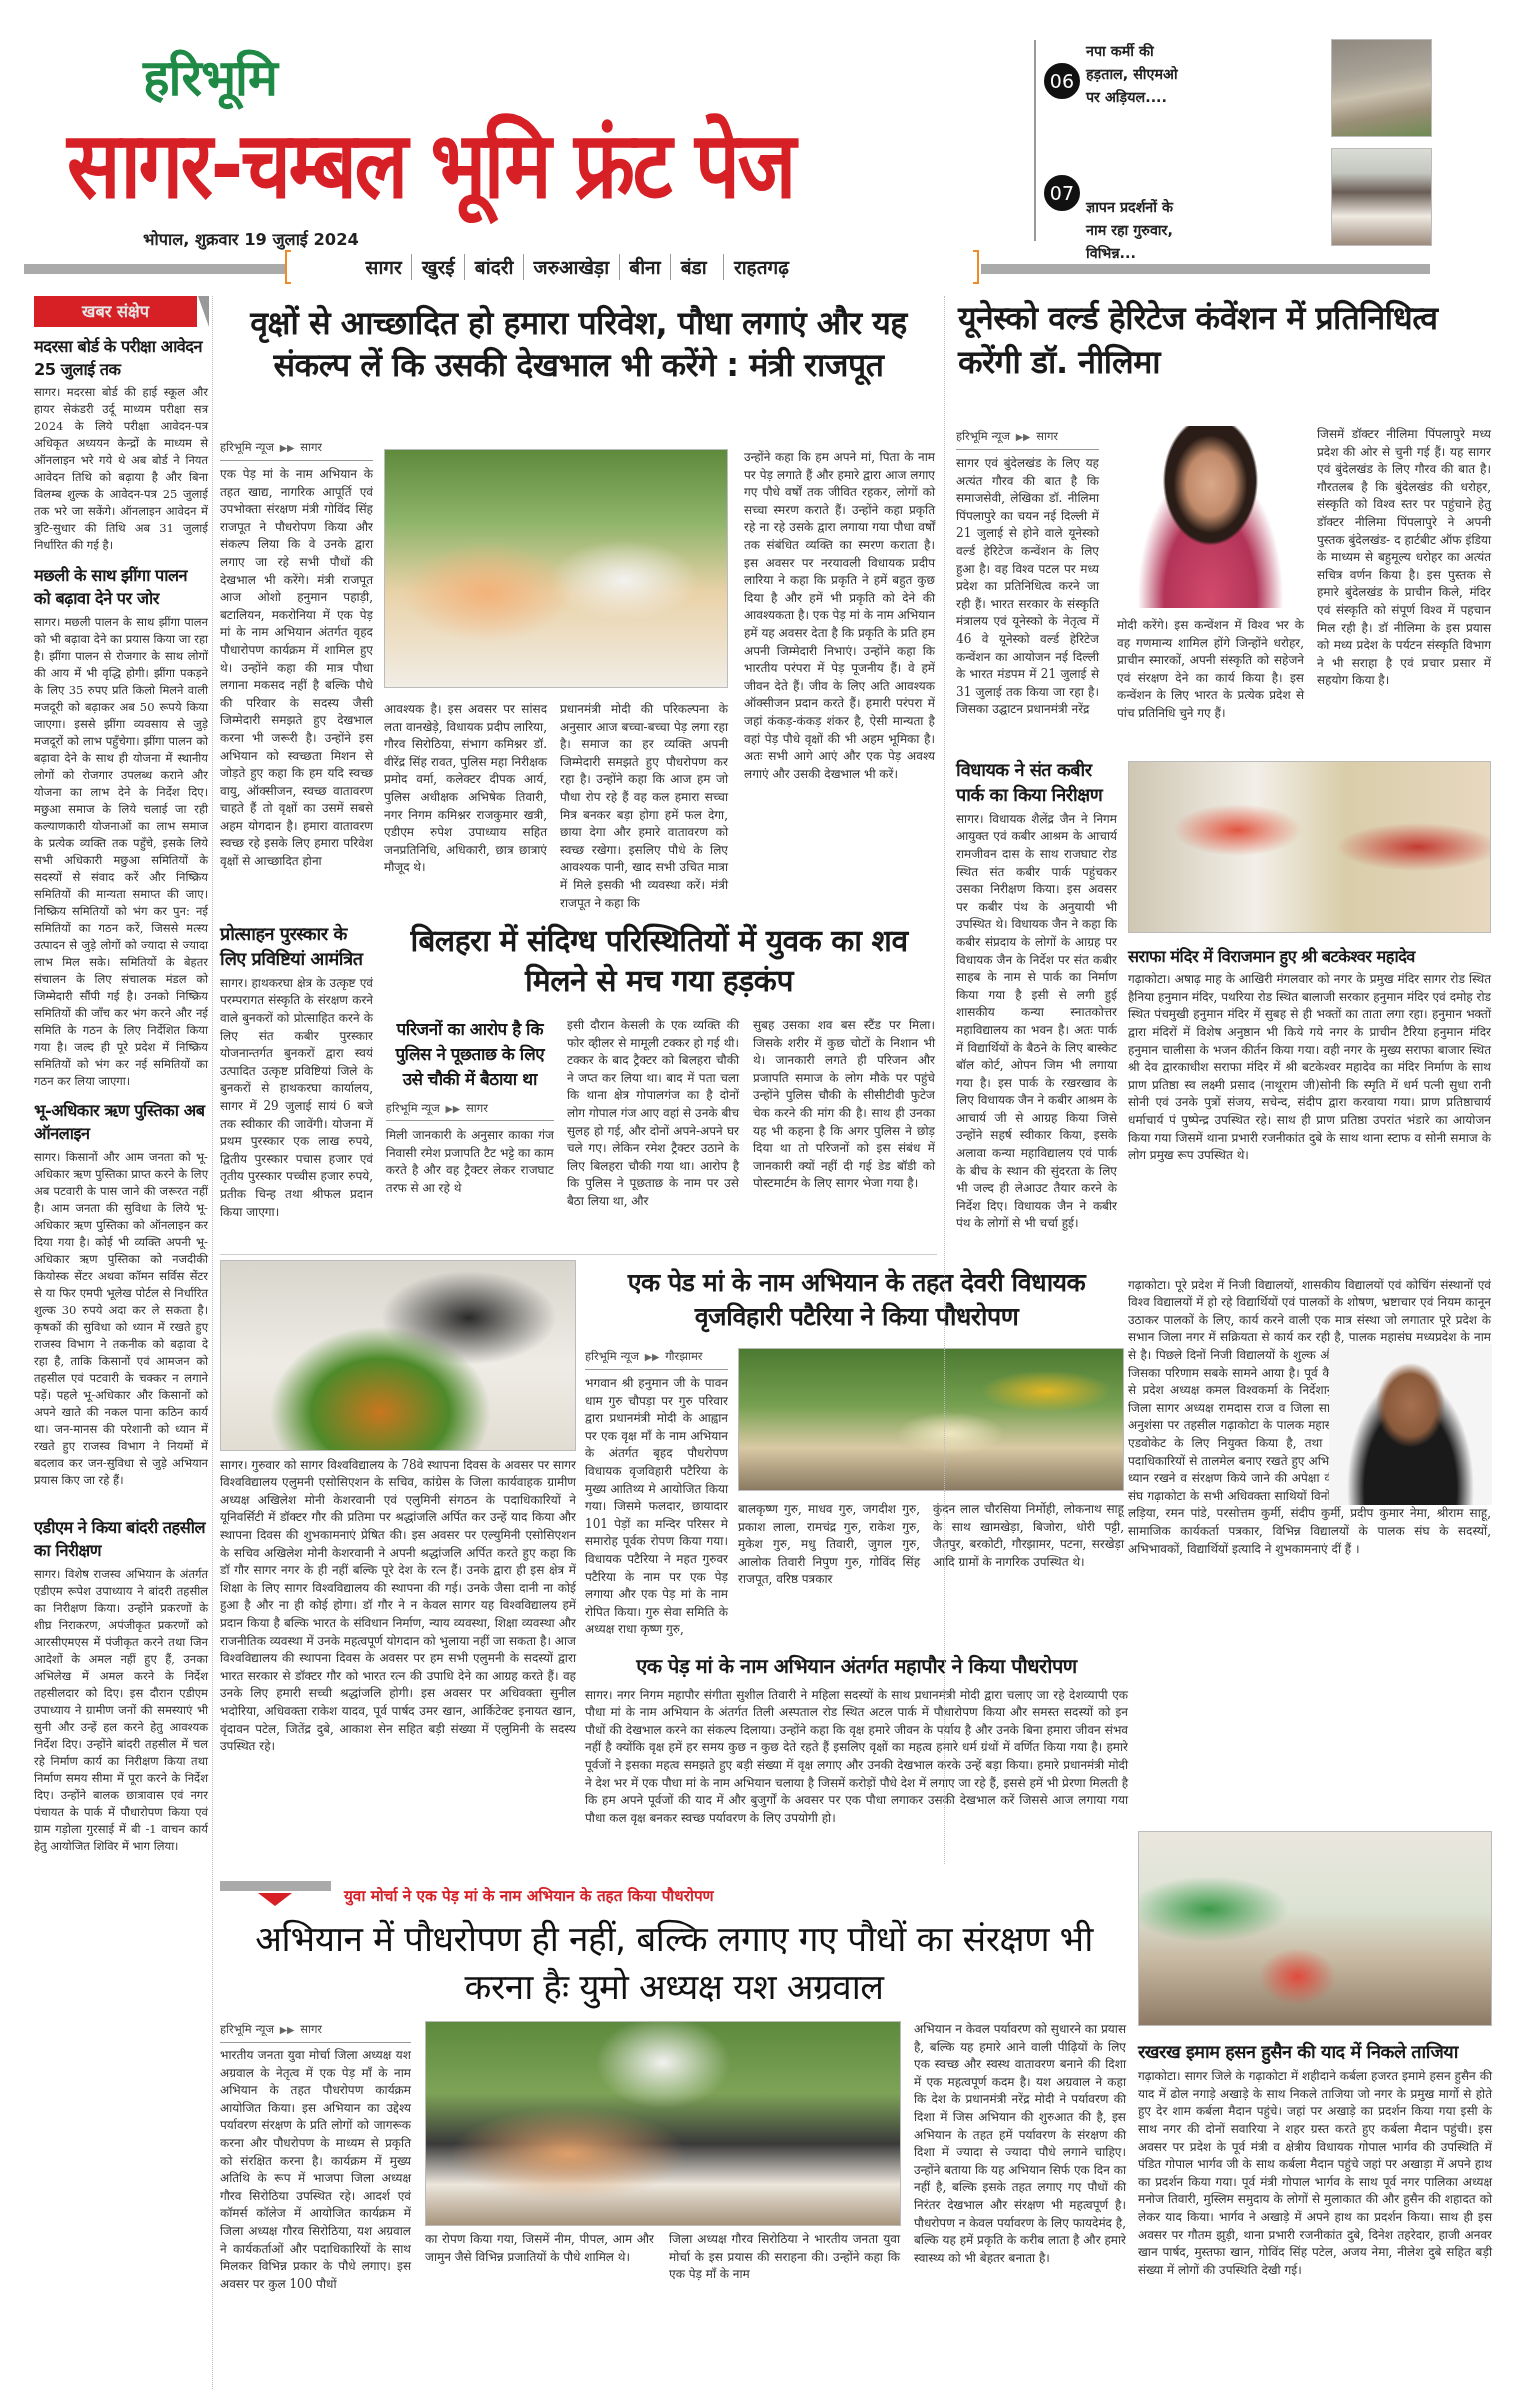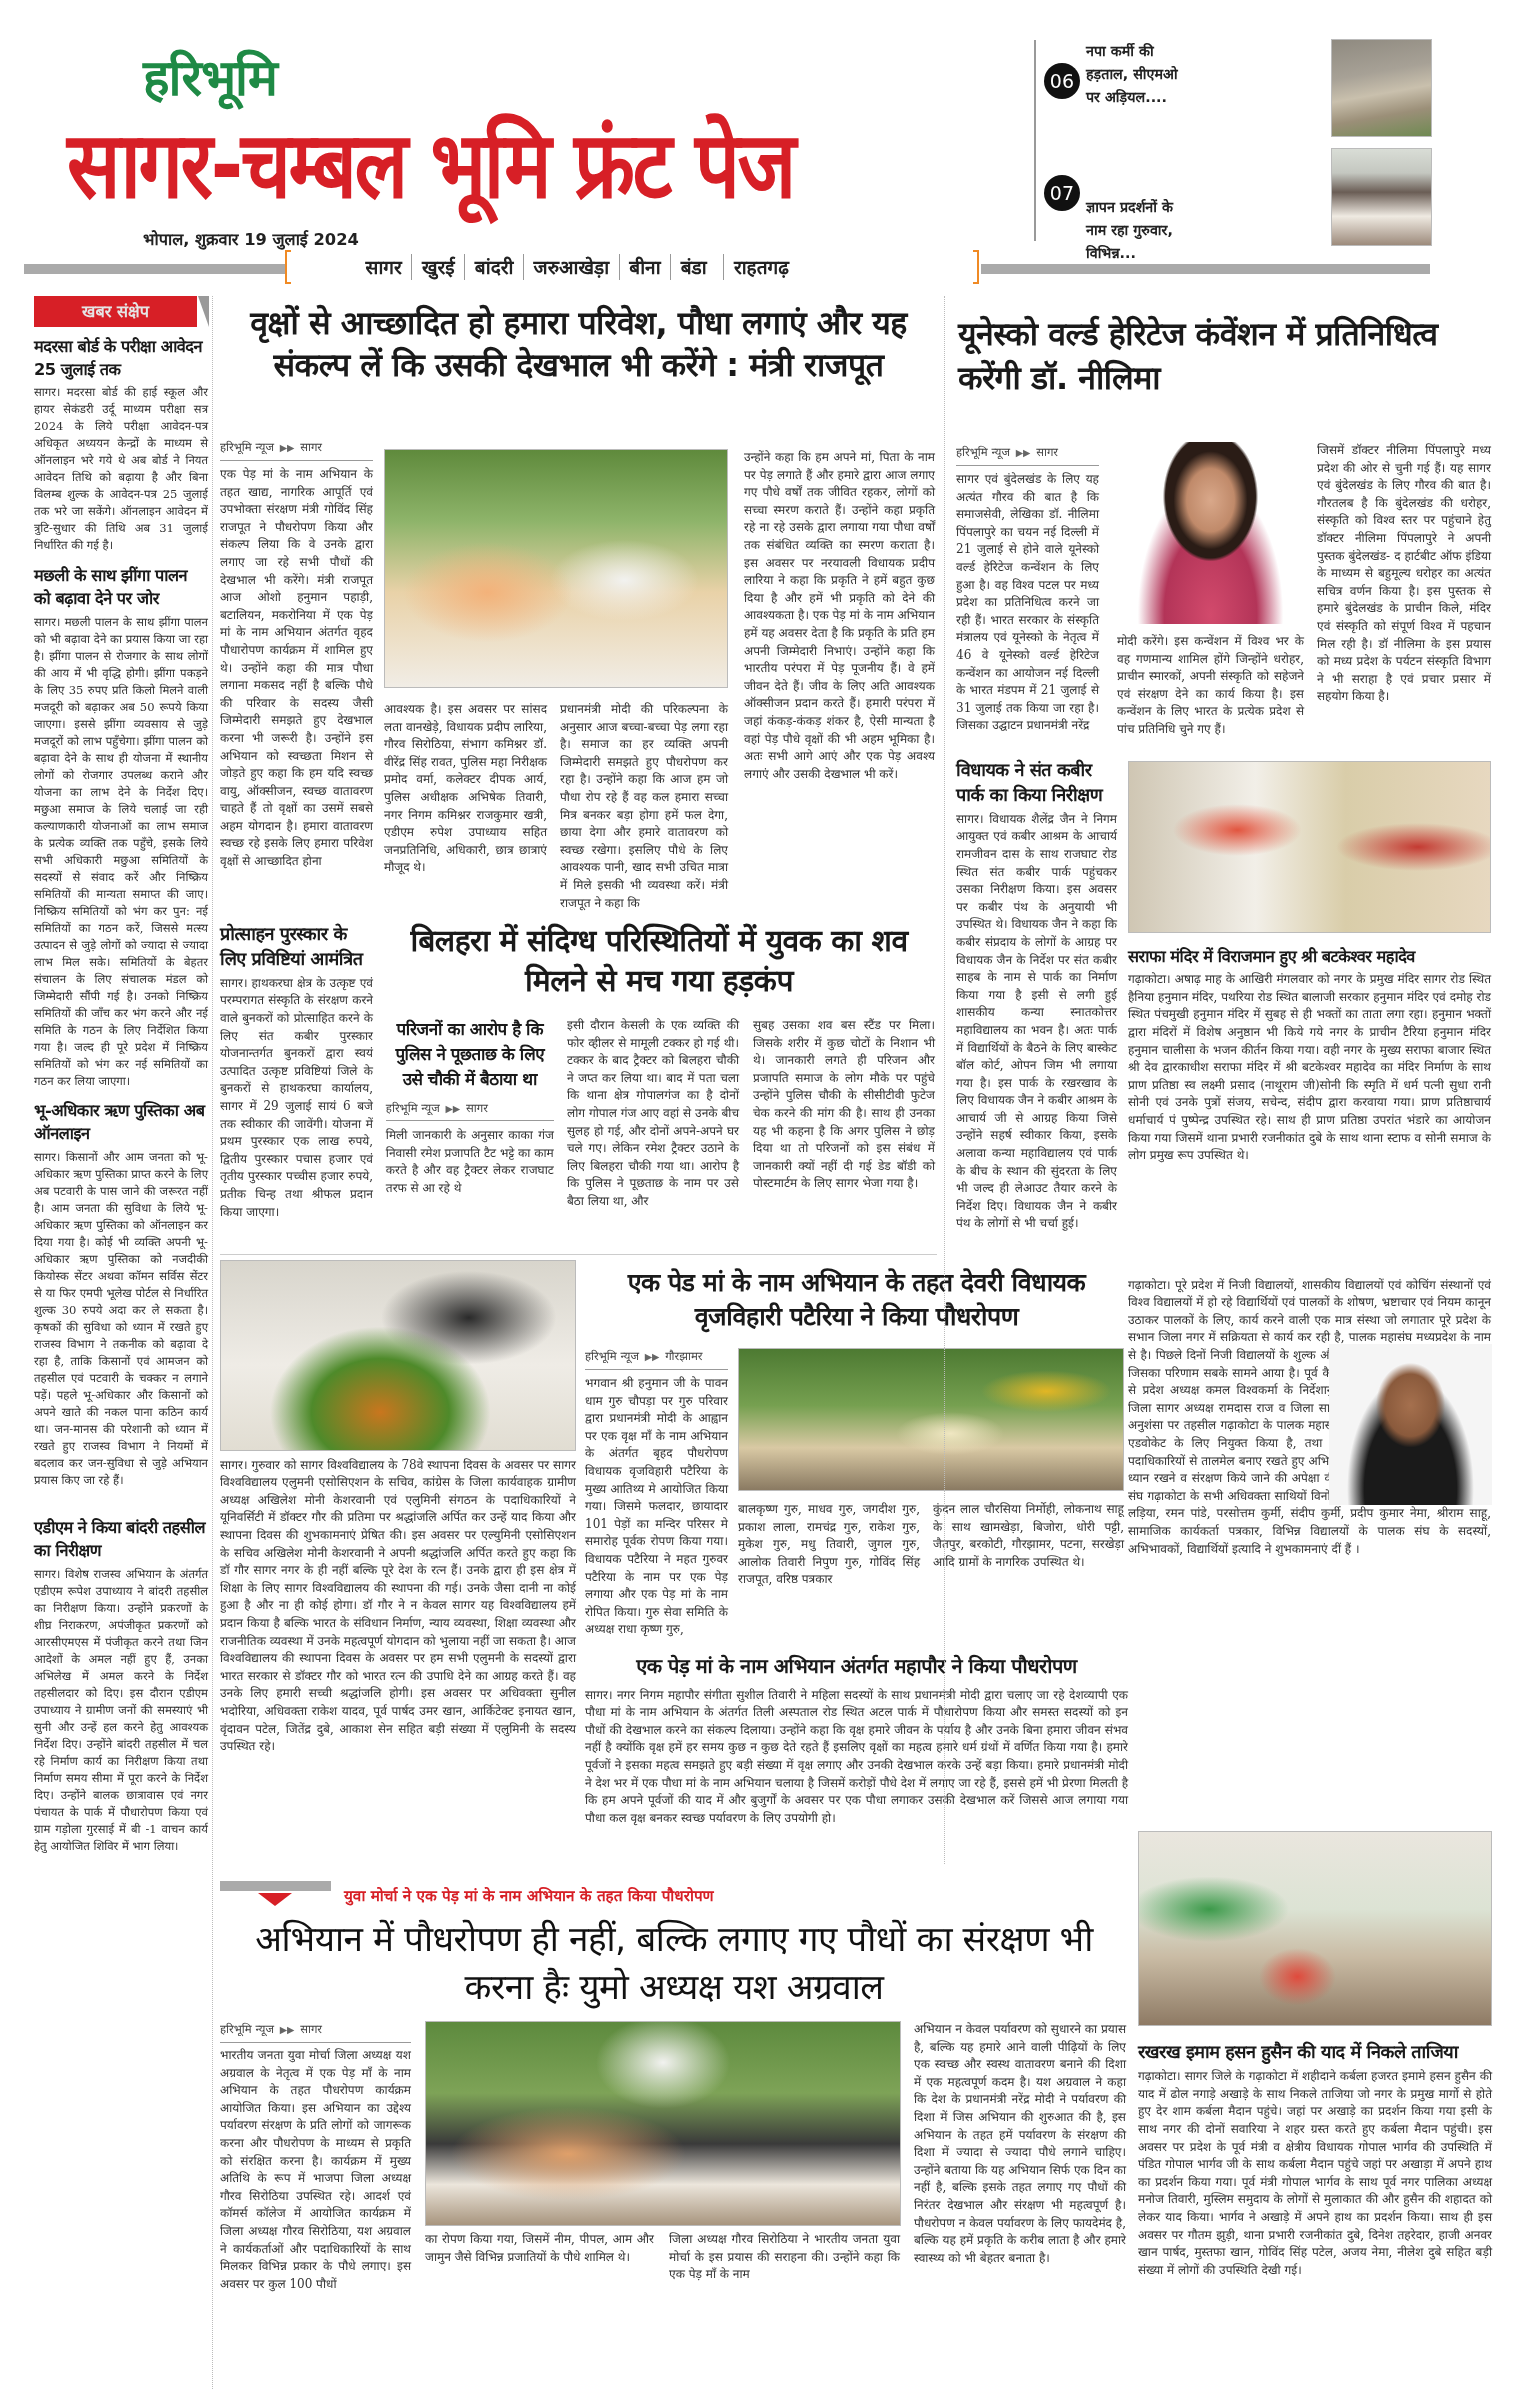--- a/index.html
+++ b/index.html
@@ -121,21 +121,21 @@
   <div class="body abs" style="left:348px;top:235px;width:191px;">कुंदन लाल चौरसिया निर्मोही, लोकनाथ साहू के साथ खामखेड़ा, बिजोरा, धोरी पट्टी, जैतपुर, बरकोटी, गौरझामर, पटना, सरखेड़ा आदि ग्रामों के नागरिक उपस्थित थे।</div>
 </div>
 
 <div class="abs" style="left:585px;top:1652px;width:543px;">
   <div class="hl" style="font-size:20px;line-height:29px;text-align:center;">एक पेड़ मां के नाम अभियान अंतर्गत महापौर ने किया पौधरोपण</div>
   <div class="body" style="margin-top:5.7px;">सागर। नगर निगम महापौर संगीता सुशील तिवारी ने महिला सदस्यों के साथ प्रधानमंत्री मोदी द्वारा चलाए जा रहे देशव्यापी एक पौधा मां के नाम अभियान के अंतर्गत तिली अस्पताल रोड स्थित अटल पार्क में पौधारोपण किया और समस्त सदस्यों को इन पौधों की देखभाल करने का संकल्प दिलाया। उन्होंने कहा कि वृक्ष हमारे जीवन के पर्याय है और उनके बिना हमारा जीवन संभव नहीं है क्योंकि वृक्ष हमें हर समय कुछ न कुछ देते रहते हैं इसलिए वृक्षों का महत्व हमारे धर्म ग्रंथों में वर्णित किया गया है। हमारे पूर्वजों ने इसका महत्व समझते हुए बड़ी संख्या में वृक्ष लगाए और उनकी देखभाल करके उन्हें बड़ा किया। हमारे प्रधानमंत्री मोदी ने देश भर में एक पौधा मां के नाम अभियान चलाया है जिसमें करोड़ों पौधे देश में लगाए जा रहे हैं, इससे हमें भी प्रेरणा मिलती है कि हम अपने पूर्वजों की याद में और बुजुर्गों के अवसर पर एक पौधा लगाकर उसकी देखभाल करें जिससे आज लगाया गया पौधा कल वृक्ष बनकर स्वच्छ पर्यावरण के लिए उपयोगी हो।</div>
 </div>
 
 <div class="vsep" style="left:944px;top:296px;height:1568px;"></div>
 
-<div class="abs" style="left:956px;top:312px;width:535px;">
+<div class="abs" style="left:956px;top:296px;width:535px;">
   <div class="hl" style="font-size:32px;line-height:44px;padding-left:1.9px;">यूनेस्को वर्ल्ड हेरिटेज कंवेंशन में प्रतिनिधित्व करेंगी डॉ. नीलिमा</div>
   <div class="dateline abs" style="left:0;top:132px;width:143px;">
     <span>हरिभूमि न्यूज</span><span class="arrow">▶▶</span><span>सागर</span>
   </div>
   <div class="body abs" style="left:0;top:159px;width:143px;">सागर एवं बुंदेलखंड के लिए यह अत्यंत गौरव की बात है कि समाजसेवी, लेखिका डॉ. नीलिमा पिंपलापुरे का चयन नई दिल्ली में 21 जुलाई से होने वाले यूनेस्को वर्ल्ड हेरिटेज कन्वेंशन के लिए हुआ है। वह विश्व पटल पर मध्य प्रदेश का प्रतिनिधित्व करने जा रही हैं। भारत सरकार के संस्कृति मंत्रालय एवं यूनेस्को के नेतृत्व में 46 वे यूनेस्को वर्ल्ड हेरिटेज कन्वेंशन का आयोजन नई दिल्ली के भारत मंडपम में 21 जुलाई से 31 जुलाई तक किया जा रहा है। जिसका उद्घाटन प्रधानमंत्री नरेंद्र</div>
   <div class="photo" style="left:161px;top:130px;width:187px;height:182px;border:none;background:radial-gradient(ellipse at 50% 32%,#d9a88a 0%,#c08a6a 18%,transparent 28%),radial-gradient(ellipse at 50% 30%,#2a1c16 0%,#2a1c16 34%,transparent 36%),radial-gradient(ellipse at 50% 95%,#d24a6c 0%,#b33458 35%,transparent 55%),#fff;"></div>
   <div class="body abs" style="left:161px;top:321px;width:187px;">मोदी करेंगे। इस कन्वेंशन में विश्व भर के वह गणमान्य शामिल होंगे जिन्होंने धरोहर, प्राचीन स्मारकों, अपनी संस्कृति को सहेजने एवं संरक्षण देने का कार्य किया है। इस कन्वेंशन के लिए भारत के प्रत्येक प्रदेश से पांच प्रतिनिधि चुने गए हैं।</div>
   <div class="body abs" style="left:361px;top:130px;width:174px;">जिसमें डॉक्टर नीलिमा पिंपलापुरे मध्य प्रदेश की ओर से चुनी गई हैं। यह सागर एवं बुंदेलखंड के लिए गौरव की बात है। गौरतलब है कि बुंदेलखंड की धरोहर, संस्कृति को विश्व स्तर पर पहुंचाने हेतु डॉक्टर नीलिमा पिंपलापुरे ने अपनी पुस्तक बुंदेलखंड- द हार्टबीट ऑफ इंडिया के माध्यम से बहुमूल्य धरोहर का अत्यंत सचित्र वर्णन किया है। इस पुस्तक से हमारे बुंदेलखंड के प्राचीन किले, मंदिर एवं संस्कृति को संपूर्ण विश्व में पहचान मिल रही है। डॉ नीलिमा के इस प्रयास को मध्य प्रदेश के पर्यटन संस्कृति विभाग ने भी सराहा है एवं प्रचार प्रसार में सहयोग किया है।</div>
 </div>
 

